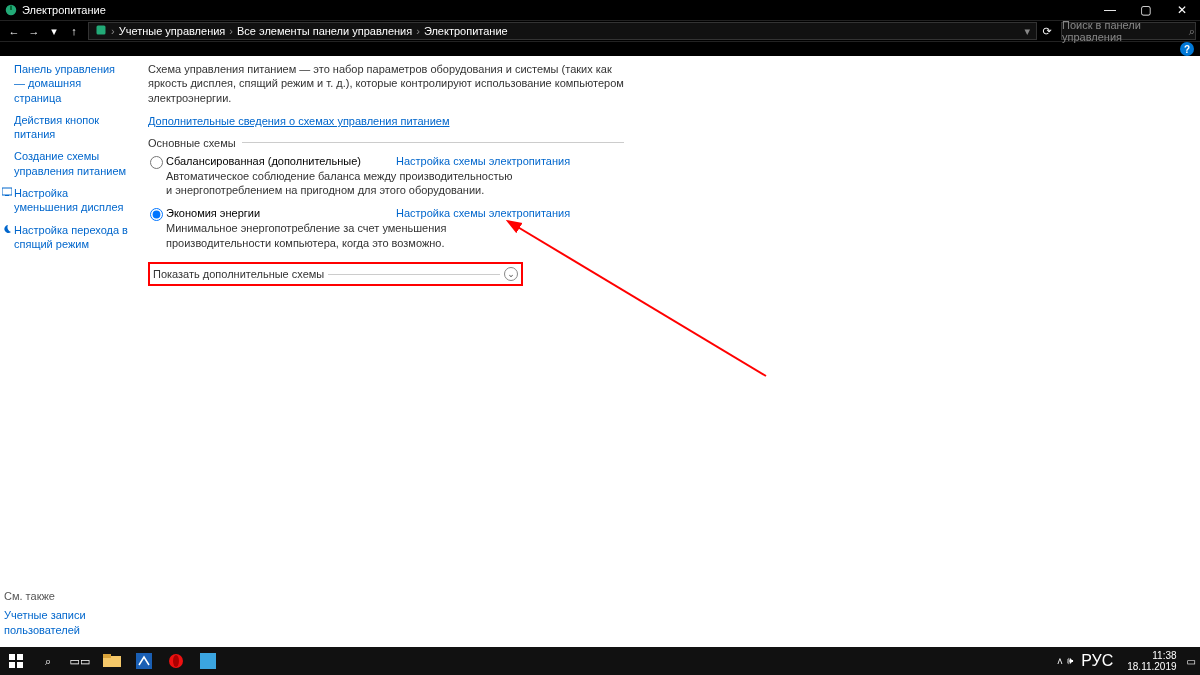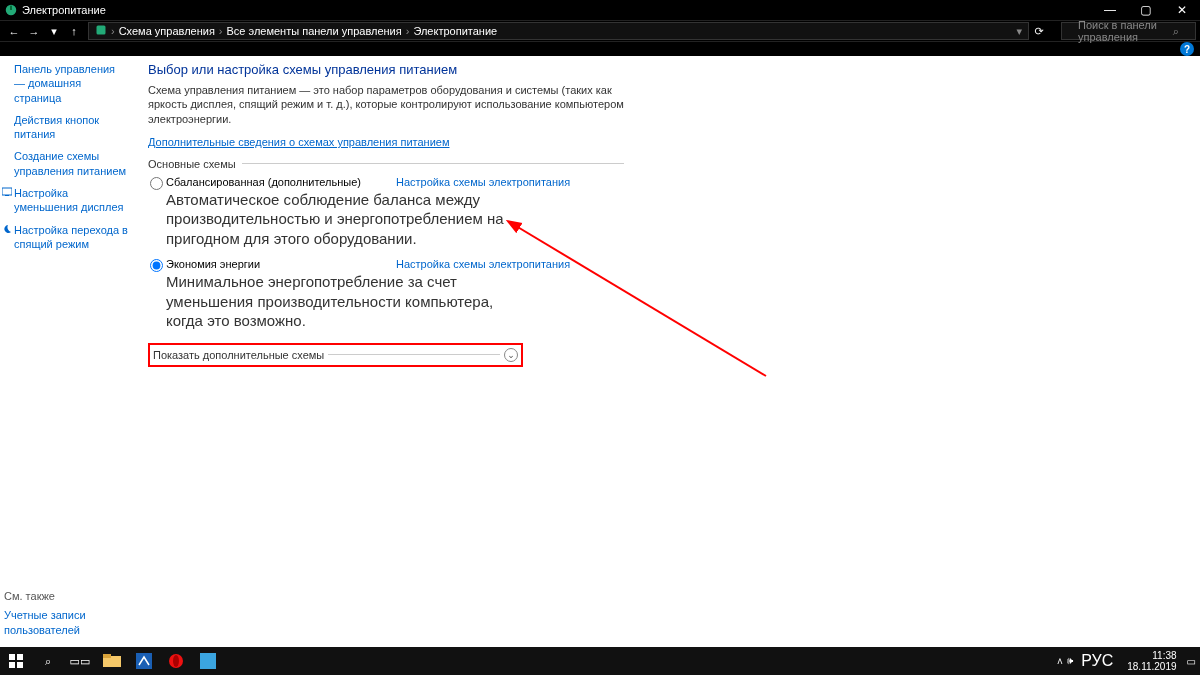--- a/index.html
+++ b/index.html
@@ -57,23 +57,23 @@
     color:#fff;
     gap: 4px;
     font-size: 11px;
     border:1px solid #333;
   }
   .bc-sep { color:#888; }
   .refresh-btn { width: 20px; display:flex;align-items:center;justify-content:center; }
   .searchbox {
     width: 135px; height:18px;
     background:#111; border:1px solid #333;
-    margin-left:12px;
+    margin-left:4px;
     display:flex; align-items:center;
-    padding:0 16px;
+    padding:0 0;
     color:#888;
     font-size:11px;
     justify-content: space-between;
   }
   .help-row { height:14px; display:flex; justify-content:flex-end; padding-right:6px; background:#000; }
   .help-circle { width:14px;height:14px;border-radius:50%;background:#0078d7;color:#fff;display:flex;align-items:center;justify-content:center;font-size:10px;font-weight:bold; }
   
   .content {
     position:absolute;
     top:56px; left:0; right:0; bottom:28px;
@@ -100,21 +100,21 @@
   .page-title { color:#003399; font-size:13px; margin-bottom:6px; }
   .page-desc { font-size:11px; color:#333; line-height:1.3; margin-bottom:10px; }
   .info-link { color:#0066cc; text-decoration:underline; font-size:11px; cursor:pointer; }
   .fieldset-label { font-size:11px; color:#333; margin-top:10px; margin-bottom:6px; display:flex; align-items:center; }
   .fieldset-label .line { flex:1; height:1px; background:#ccc; margin-left:6px; }
   .plan { margin-left:18px; margin-bottom:10px; position:relative; }
   .plan .radio { position:absolute; left:-16px; top:1px; }
   .plan .plan-row { display:flex; align-items:flex-start; }
   .plan .plan-name { font-size:11px; color:#000; }
   .plan .plan-link { color:#0066cc; font-size:11px; cursor:pointer; position:absolute; left:230px; top:0; }
-  .plan .plan-desc { font-size:15px; color:#333; margin-top:2px; line-height:1.3; max-width:350px; }
+  .plan .plan-desc { font-size:11px; color:#333; margin-top:2px; line-height:1.3; max-width:350px; }
   .expand-box {
     margin-top:12px;
     border: 2.5px solid #ff0000;
     padding: 3px 3px;
     position:relative;
     width: 375px;
     height: 24px;
   }
   .expand-inner {
     display:flex; align-items:center;
@@ -167,21 +167,21 @@
   <div class="nav-btn">→</div>
   <div class="nav-btn">▾</div>
   <div class="nav-btn">↑</div>
   <div class="breadcrumbs">
     <span>
       <svg width="12" height="12" viewBox="0 0 16 16">
           <rect x="2" y="2" width="12" height="12" fill="#2a7" rx="2"></rect>
         </svg>
     </span>
     <span class="bc-sep">›</span>
-    <span>Схема управления</span>
+    <span>Учетные управления</span>
     <span class="bc-sep">›</span>
     <span>Все элементы панели управления</span>
     <span class="bc-sep">›</span>
     <span>Электропитание</span>
     <span style="flex:1"></span>
     <span style="color:#888;">▾</span>
   </div>
   <div class="refresh-btn">⟳</div>
   <div class="searchbox">
     <span>Поиск в панели управления</span>
@@ -216,21 +216,20 @@
           </svg></span>
       <a>Настройка перехода в спящий режим</a>
     </div>
     <div class="sb-bottom">
       <div class="hdr">См. также</div>
       <a>Учетные записи пользователей</a>
     </div>
   </div>
 
   <div class="maincol">
-    <div class="page-title">Выбор или настройка схемы управления питанием</div>
     <div class="page-desc">Схема управления питанием — это набор параметров оборудования и системы (таких как яркость дисплея, спящий режим и т. д.), которые контролируют использование компьютером электроэнергии.</div>
     <a class="info-link">Дополнительные сведения о схемах управления питанием</a>
 
     <div class="fieldset-label">
       <span>Основные схемы</span>
       <span class="line"></span>
     </div>
 
     <div class="plan">
       <input type="radio" class="radio" name="plan" style="">

